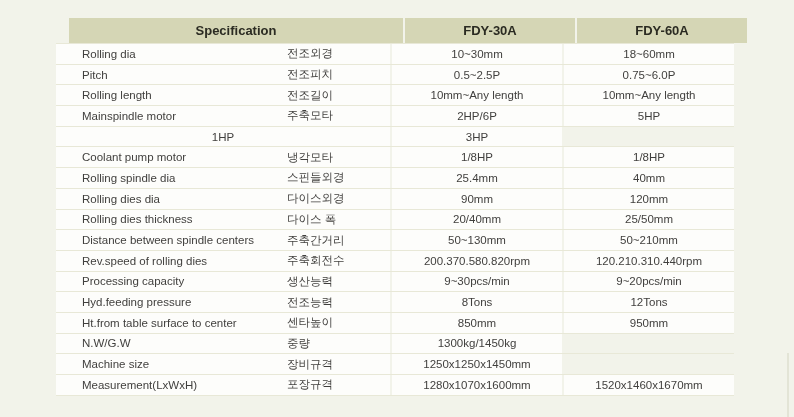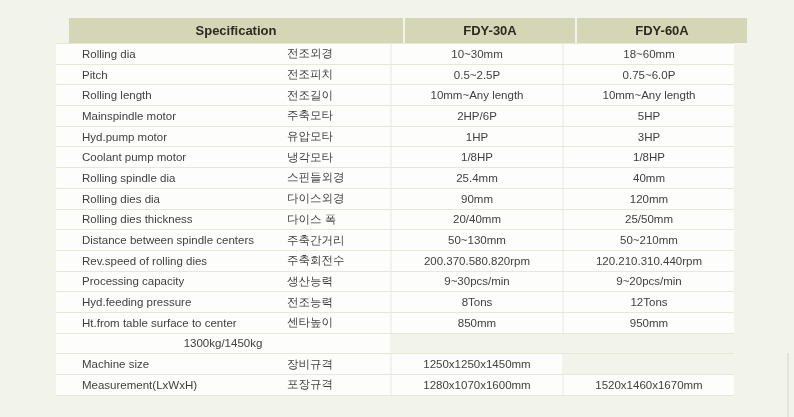--- a/index.html
+++ b/index.html
@@ -107,24 +107,20 @@
   <div class="row">
     <div class="cell spec-cell">
       <span class="en">Mainspindle motor</span>
       <span class="ko">주축모타</span>
     </div>
     <div class="cell val">2HP/6P</div>
     <div class="cell val">5HP</div>
   </div>
 
   <div class="row">
-    <div class="cell spec-cell">
-      <span class="en">Hyd.pump motor</span>
-      <span class="ko">유압모타</span>
-    </div>
     <div class="cell val">1HP</div>
     <div class="cell val">3HP</div>
   </div>
 
   <div class="row">
     <div class="cell spec-cell">
       <span class="en">Coolant pump motor</span>
       <span class="ko">냉각모타</span>
     </div>
     <div class="cell val">1/8HP</div>
@@ -197,20 +193,24 @@
   <div class="row">
     <div class="cell spec-cell">
       <span class="en">Ht.from table surface to center</span>
       <span class="ko">센타높이</span>
     </div>
     <div class="cell val">850mm</div>
     <div class="cell val">950mm</div>
   </div>
 
   <div class="row">
+    <div class="cell spec-cell">
+      <span class="en">N.W/G.W</span>
+      <span class="ko">중량</span>
+    </div>
     <div class="cell val">1300kg/1450kg</div>
   </div>
 
   <div class="row">
     <div class="cell spec-cell">
       <span class="en">Machine size</span>
       <span class="ko">장비규격</span>
     </div>
     <div class="cell val">1250x1250x1450mm</div>
   </div>

